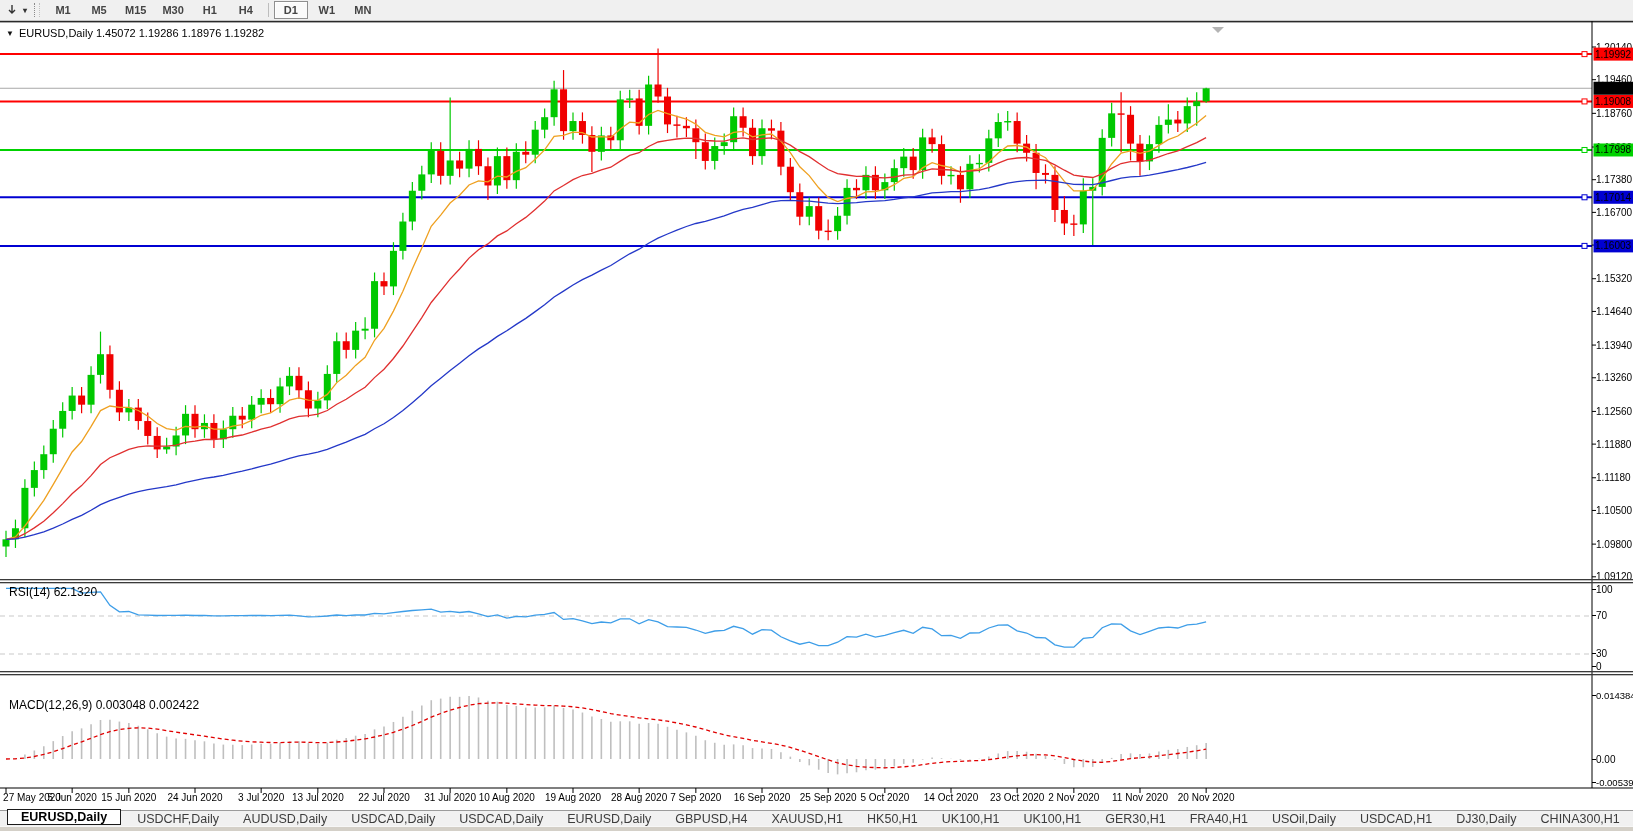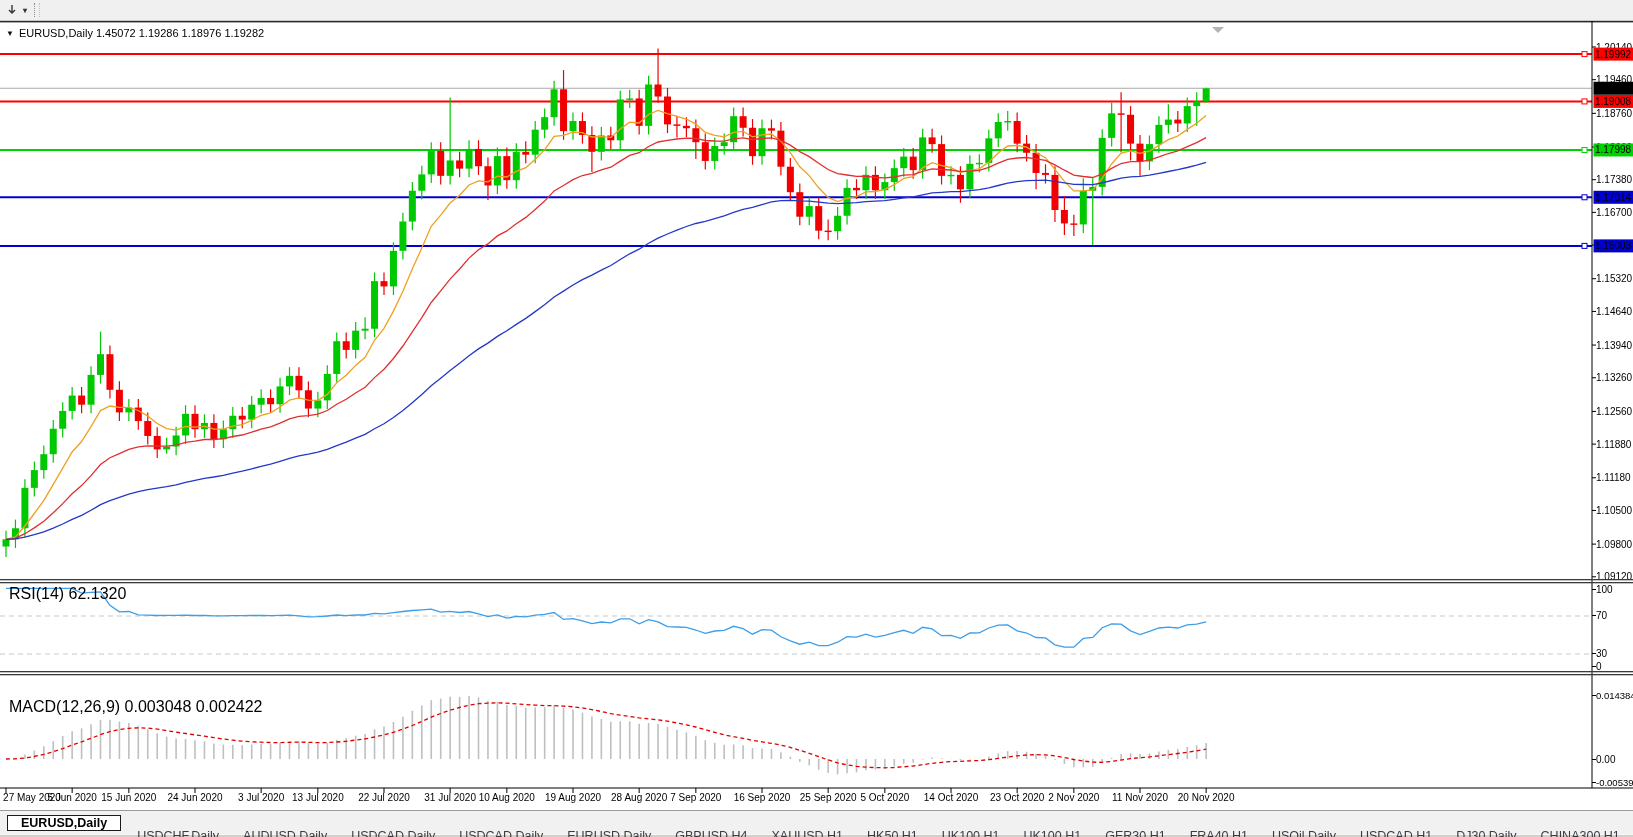--- a/index.html
+++ b/index.html
@@ -9,44 +9,56 @@
     display:flex;align-items:center;font-size:11px;font-weight:bold;color:#444;}
   .tool-icon{width:16px;height:15px;display:flex;align-items:center;justify-content:center;margin-left:4px;}
   .tool-caret{font-size:8px;color:#333;padding:0 3px;}
   .grip{width:4px;height:14px;border-left:1px dotted #8a8a8a;border-right:1px dotted #c0c0c0;margin:0 5px 0 4px;}
   .tf-btn{min-width:20px;padding:2px 6px;margin:0 1px;text-align:center;border:1px solid transparent;cursor:default;}
   .tf-btn.active{background:#fafafa;border:1px solid #8f8f8f;box-shadow:inset 1px 1px 0 #fff;}
   .tb-sep{width:1px;height:14px;background:#bdbdbd;margin:0 4px;}
   
   .chart-wrap{position:relative;width:1633px;height:785px;background:#fff;}
   .chart-wrap svg{position:absolute;left:0;top:0;}
-  .overlay-label{position:absolute;font-size:16px;color:#000;white-space:nowrap;z-index:3;}
+  .overlay-label{position:absolute;font-size:12px;color:#000;white-space:nowrap;z-index:3;}
   .title-row{left:6px;top:6px;font-size:11px;display:flex;align-items:center;gap:5px;}
   .title-marker{font-size:8px;color:#111;}
   
   .gapline{height:4px;background:#fff;}
-  .tabbar{height:24px;box-sizing:border-box;background:#f1f1f1;border-top:1px solid #9b9b9b;
-    display:flex;align-items:center;font-size:12.5px;color:#3c3c3c;}
+  .tabbar{height:16px;box-sizing:border-box;background:#f1f1f1;border-top:1px solid #9b9b9b;
+    display:flex;align-items:flex-end;font-size:12.5px;color:#3c3c3c;}
   .tab{display:flex;align-items:center;padding:0 11px;white-space:nowrap;cursor:default;margin-top:26px;}
   .tab.active{background:#fff;border:1px solid #1a1a1a;font-weight:bold;color:#000;margin:1px 3px 1px 7px;padding:0 13px;}
   .tab-sep{width:1px;background:#b5b5b5;margin:5px 1px;}
   .bottom-strip{height:4px;background:#d4d0c8;border-top:1px solid #f7f7f7;}
   svg text{font-family:"Liberation Sans",sans-serif;fill:#000;}
 </style>
 </head>
 <body>
 
 <div class="toolbar">
   <span class="tool-icon">
     <svg width="12" height="13" viewBox="0 0 12 13">
         <path d="M6 1 v7 M3 6 l3 3 3-3" stroke="#333" stroke-width="1.4" fill="none"></path>
       </svg>
   </span>
   <span class="tool-caret">▾</span>
   <span class="grip"></span>
+  <div style="display:flex;align-items:center" id="tf-row">
+      <div class="tf-btn">M1</div>
+      <div class="tf-btn">M5</div>
+      <div class="tf-btn">M15</div>
+      <div class="tf-btn">M30</div>
+      <div class="tf-btn">H1</div>
+      <div class="tf-btn">H4</div>
+      <span class="tb-sep"></span>
+      <div class="tf-btn active">D1</div>
+      <div class="tf-btn">W1</div>
+      <div class="tf-btn">MN</div>
+    </div>
 </div>
 
 <div class="chart-wrap">
   <svg id="chart-svg" width="1633" height="785">
       <defs>
         <clipPath id="clipMain">
           <rect x="0" y="2" width="1592" height="556"></rect>
         </clipPath>
         <clipPath id="clipRsi">
           <rect x="0" y="562" width="1592" height="88"></rect>

